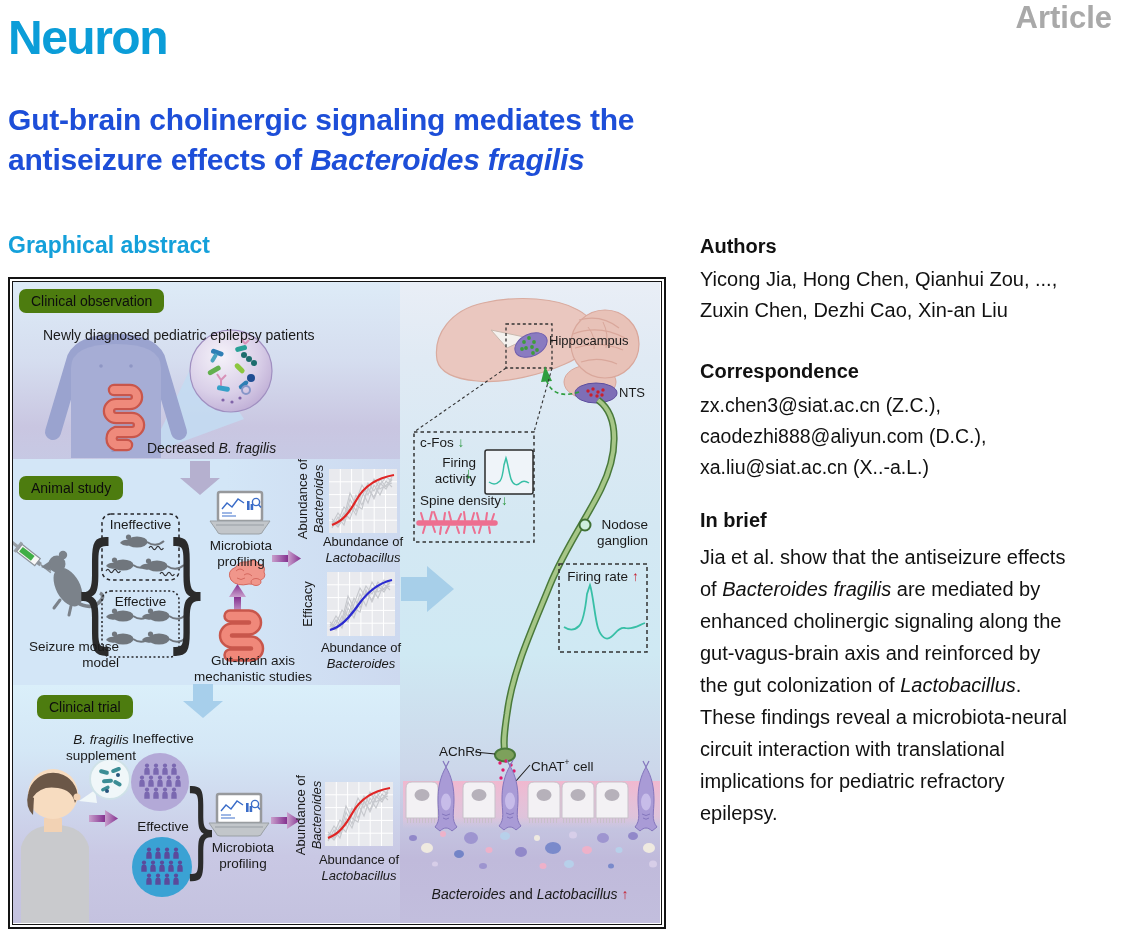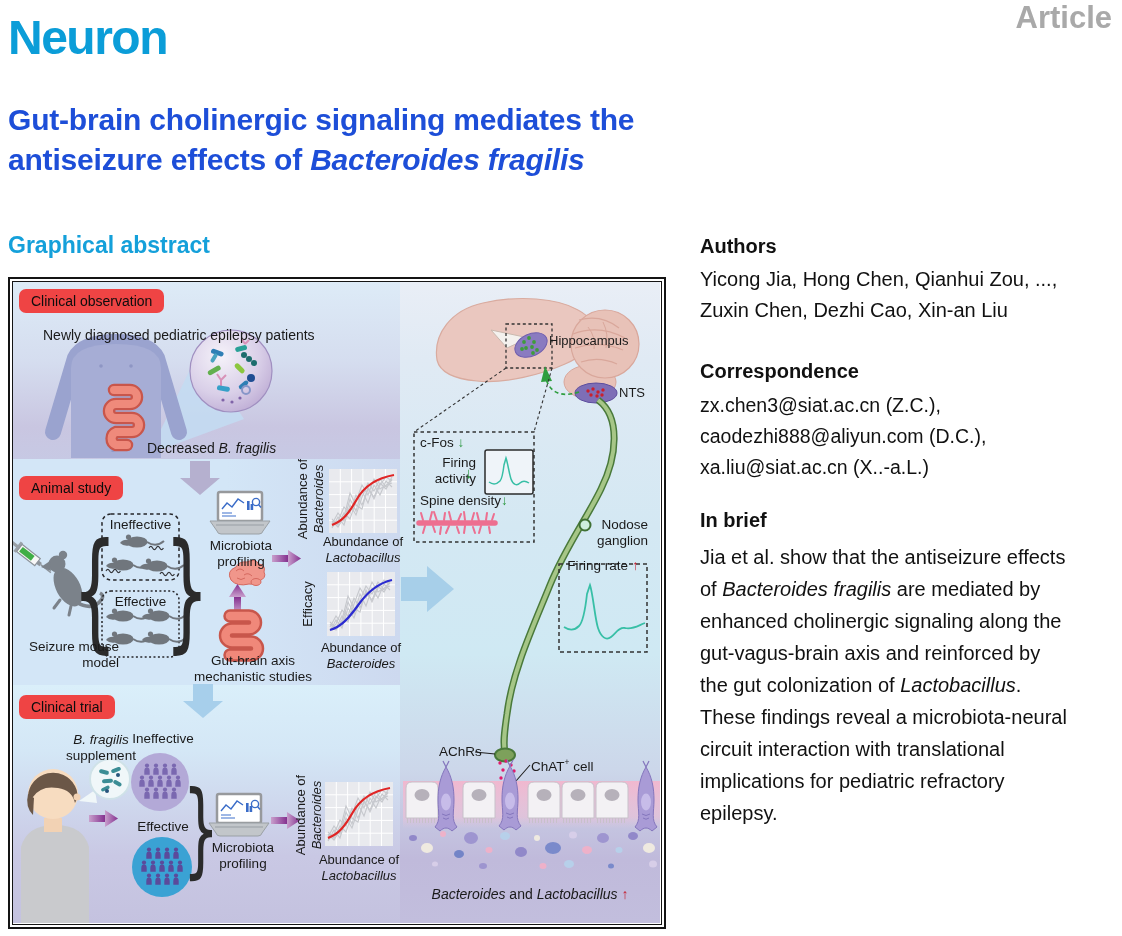--- a/index.html
+++ b/index.html
@@ -19,21 +19,21 @@
   .figbox{left:8px;top:277px;width:658px;height:652px;border:2.5px solid #141414;padding:2px;box-sizing:border-box;background:#fff;}
   .figinner{width:100%;height:100%;border:1px solid #141414;position:relative;overflow:hidden;box-sizing:border-box;}
   .panel{position:absolute;}
   .p1{left:0;top:0;width:387px;height:177px;background:linear-gradient(180deg,#ddebf7 0%,#d5ddef 45%,#c9c6e1 82%,#c7c9e4 100%);}
   .p2{left:0;top:177px;width:387px;height:226px;background:linear-gradient(90deg,#d3e6f7 55%,#cdd9ef 100%);}
   .p3{left:0;top:403px;width:387px;height:238px;background:linear-gradient(180deg,#daeffa 0%,#d4e7f6 28%,#c9c8e4 72%,#c4c2df 100%);}
   .pr{left:387px;top:0;width:260px;height:641px;background:linear-gradient(180deg,#e9eef6 0%,#e0eaf4 12%,#d4e8f3 38%,#cfe9f3 58%,#ccd7ea 76%,#c0badb 90%,#c2bedd 100%);}
   .figsvg{position:absolute;left:0;top:0;width:647px;height:641px;}
   
   .flab{position:absolute;font-size:13.5px;color:#1a1a1a;line-height:1.2;text-align:right;}
-  .badge{position:absolute;background:#ef4444;border-radius:7px;padding:4px 12px;font-size:14px;color:#0d0d0d;}
+  .badge{position:absolute;background:#4d7c0f;border-radius:7px;padding:4px 12px;font-size:14px;color:#0d0d0d;}
   .ctr{text-align:center;}
   .nw{white-space:nowrap;}
   .it{font-style:italic;}
   .rot{transform:rotate(-90deg);}
   sup{font-size:0.62em;}
 </style>
 </head>
 <body>
 
 <div id="page">
@@ -439,21 +439,21 @@
           <div class="it">Lactobacillus</div>
       </div>
       <div class="flab ctr rot" style="left:262px;top:312px;width:70px;height:20px;font-size:13px;">
         <div>Efficacy</div>
       </div>
       <div class="flab ctr" style="left:302px;top:358px;width:92px;font-size:13px;">
         <div>Abundance of</div>
           <div class="it">Bacteroides</div>
       </div>
 
-      <div class="badge" style="left:6px;top:413px;">Clinical trial</div>
+      <div class="badge" style="left:24px;top:413px;">Clinical trial</div>
       <div class="flab ctr" style="left:44px;top:450px;width:88px;">
         <div class="it">B. fragilis</div>
           <div>supplement</div>
       </div>
       <div class="flab ctr" style="left:110px;top:449px;width:80px;">Ineffective</div>
       <div class="flab ctr" style="left:114px;top:537px;width:72px;">Effective</div>
       <div class="flab ctr" style="left:192px;top:558px;width:76px;">Microbiota profiling</div>
       <div class="flab ctr rot" style="left:241px;top:518px;width:108px;height:30px;font-size:13px;">
         <div>Abundance of</div>
           <div class="it">Bacteroides</div>
@@ -463,20 +463,20 @@
           <div class="it">Lactobacillus</div>
       </div>
 
       <div class="flab nw" style="left:536px;top:51px;font-size:13px;">Hippocampus</div>
       <div class="flab nw" style="left:606px;top:103px;font-size:13px;">NTS</div>
       <div class="flab nw" style="left:407px;top:153px;"><span>c-Fos </span><span style="font-weight: bold; color: rgb(39, 150, 60);">↓</span></div>
       <div class="flab" style="left:407px;top:173px;width:56px;">Firing activity</div>
       <div class="flab" style="left:452px;top:182px;color:#27963c;font-weight:bold;font-size:15px;">↓</div>
       <div class="flab nw" style="left:407px;top:211px;"><span>Spine density</span><span style="font-weight: bold; color: rgb(39, 150, 60);">↓</span></div>
       <div class="flab" style="left:571px;top:235px;width:64px;">Nodose ganglion</div>
-      <div class="flab ctr nw" style="left:548px;top:276px;width:84px;text-align:center;"><span>Firing rate </span><span style="font-weight: bold; color: rgb(196, 31, 47);">↑</span></div>
+      <div class="flab ctr nw" style="left:548px;top:287px;width:84px;text-align:center;"><span>Firing rate </span><span style="font-weight: bold; color: rgb(196, 31, 47);">↑</span></div>
       <div class="flab nw" style="left:426px;top:462px;">AChRs</div>
       <div class="flab nw" style="left:518px;top:475px;"><span>ChAT</span><sup>+</sup><span> cell</span></div>
       <div class="flab ctr nw" style="left:407px;top:604px;width:220px;font-size:14px;"><span style="font-style: italic;">Bacteroides</span><span> and </span><span style="font-style: italic;">Lactobacillus</span><span style="font-weight: bold; color: rgb(196, 31, 47);"> ↑</span></div>
     </div>
   </div>
 
 </div>
 
 </body></html>

